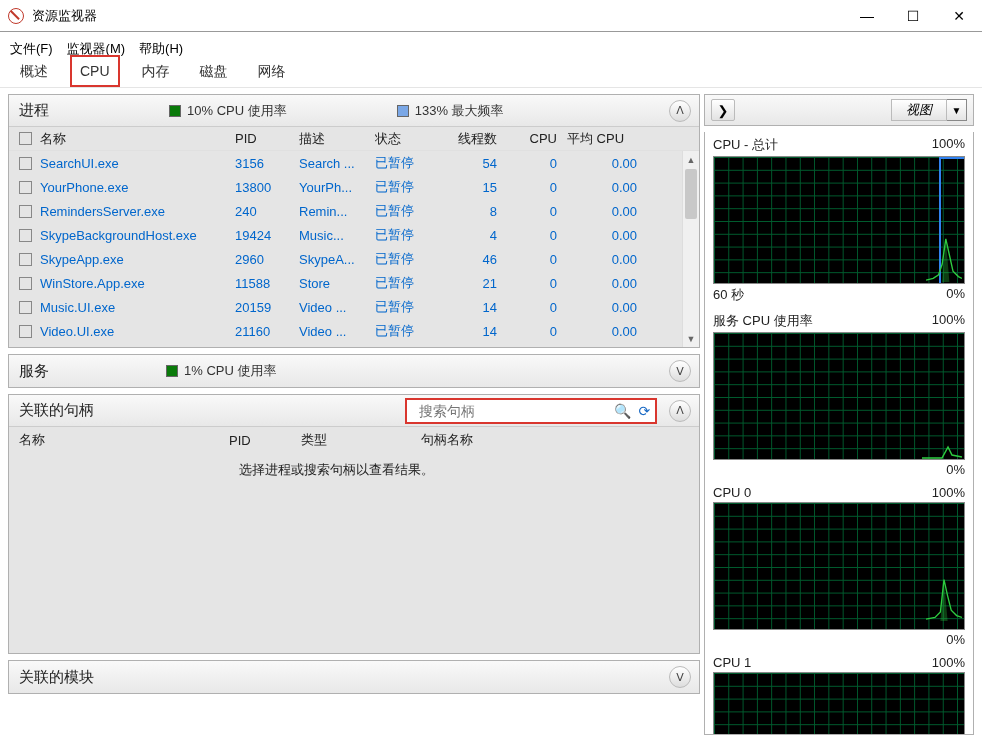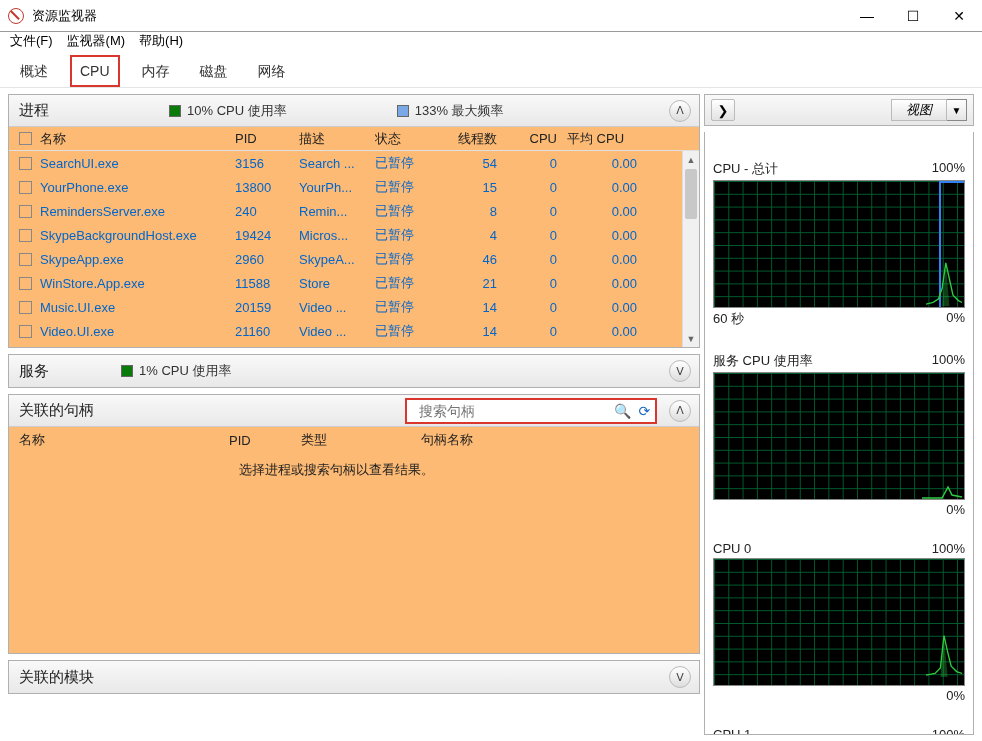--- a/index.html
+++ b/index.html
@@ -5,32 +5,32 @@
 * { margin: 0; padding: 0; box-sizing: border-box; font-family: "Microsoft YaHei", "Segoe UI", sans-serif; }
 body { width: 982px; height: 741px; background: #fff; overflow: hidden; font-size: 13px; }
 
 .titlebar { height: 32px; background: #fff; display: flex; align-items: center; padding-left: 8px; border-bottom: 1px solid #999; }
 .titlebar .app-icon { width: 16px; height: 16px; border: 1.5px solid #c0392b; border-radius: 50%; position: relative; margin-right: 8px; }
 .titlebar .app-icon::after { content: ""; position: absolute; width: 12px; height: 1.5px; background: #c0392b; top: 5px; left: 0px; transform: rotate(45deg); }
 .titlebar .title { font-size: 13px; }
 .titlebar .win-controls { margin-left: auto; display: flex; }
 .titlebar .win-btn { width: 46px; height: 30px; display: flex; align-items: center; justify-content: center; font-size: 14px; }
 
-.menubar { height: 26px; display: flex; align-items: flex-start; padding-left: 10px; gap: 14px; background: #fff; }
+.menubar { height: 26px; display: flex; align-items: flex-end; padding-left: 10px; gap: 14px; background: #fff; }
 .menubar span { font-size: 13px; }
 
 .tabbar { height: 30px; display: flex; align-items: flex-end; padding-left: 12px; gap: 14px; border-bottom: 1px solid #e5e5e5; }
 .tabbar .tab { padding: 6px 8px 6px 8px; font-size: 14px; color: #333; }
 .tabbar .tab.active { border: 2px solid #d9362e; border-bottom: 2px solid #d9362e; }
 
 .workspace { display: flex; height: calc(741px - 32px - 26px - 30px); }
 .left-pane { width: 702px; padding: 6px 2px 6px 8px; overflow: hidden; }
 .right-pane { flex: 1; padding: 6px 8px 6px 2px; overflow: hidden; }
 
-.panel { border: 1px solid #b0b0b0; margin-bottom: 6px; background: #fdba74; }
+.panel { border: 1px solid #b0b0b0; margin-bottom: 6px; background: #e5e5e5; }
 .panel-header { height: 32px; background: linear-gradient(#f9f9f9,#e8e8e8); display: flex; align-items: center; padding: 0 8px 0 10px; border-bottom: 1px solid #ccc; position: relative; }
 .panel-title { font-size: 15px; color: #222; }
 .panel-stat { display: flex; align-items: center; gap: 6px; font-size: 13px; color: #333; }
 .stat-swatch { width: 12px; height: 12px; border: 1px solid #666; }
 .expand-btn { margin-left: auto; width: 22px; height: 22px; border: 1px solid #bbb; border-radius: 50%; background: linear-gradient(#fff,#ddd); display: flex; align-items: center; justify-content: center; }
 .chev { font-size: 11px; color: #444; }
 
 .proc-table { width: 100%; }
 .proc-head, .proc-row { display: grid; grid-template-columns: 216px 64px 76px 60px 72px 60px 80px; align-items: center; height: 24px; padding-left: 10px; }
 .proc-head { font-size: 13px; color: #222; border-bottom: 1px solid #e0e0e0; }
@@ -57,21 +57,21 @@
 
 .modules-panel .panel-header { border-bottom: none; }
 
 .right-toolbar { height: 32px; border: 1px solid #b0b0b0; background: linear-gradient(#f9f9f9,#e8e8e8); display: flex; align-items: center; padding: 0 6px; margin-bottom: 6px; }
 .right-toolbar .rt-btn { width: 24px; height: 22px; border: 1px solid #bbb; background: linear-gradient(#fff,#e2e2e2); display: flex; align-items: center; justify-content: center; border-radius: 2px; }
 .view-menu { margin-left: auto; display: flex; align-items: center; }
 .view-menu .vm-label { height: 22px; border: 1px solid #bbb; background: linear-gradient(#fff,#e4e4e4); padding: 2px 14px; font-size: 13px; display:flex; align-items:center;font-style:italic;}
 .view-menu .vm-drop { height: 22px; width: 20px; border: 1px solid #888; border-left:none; background: linear-gradient(#fff,#e4e4e4); display: flex; align-items: center; justify-content: center; }
 
 .charts { border: 1px solid #b0b0b0; border-top: none; padding: 4px 8px; height: calc(100% - 38px); overflow: hidden; }
-.chart { margin-bottom: 8px; margin-top: 24px; }
+.chart { margin-bottom: 8px; }
 .chart-label { display: flex; justify-content: space-between; font-size: 13px; color: #222; margin-bottom: 2px; }
 .chart-canvas { height: 128px; background: #000; border: 1px solid #888; position: relative; overflow: hidden; }
 .chart-grid { position: absolute; inset: 0; background-image: linear-gradient(#063 1px, transparent 1px), linear-gradient(90deg, #063 1px, transparent 1px); background-size: 14.3px 12.8px; opacity: 0.9;}
 .chart-line-blue { position: absolute; right: 0; top: 0; width: 25px; height: 100%; border-left: 2px solid #3182f0; border-top: 2px solid #3182f0; }
 .chart-spike { position: absolute; right: 2px; bottom: 0; width: 36px; height: 56px; }
 .chart-bottom { display: flex; justify-content: space-between; font-size: 13px; color: #222; margin-top: 2px; }
 .small-spike { position: absolute; right: 2px; bottom: 0; }
 </style>
 </head>
 <body>
@@ -168,21 +168,21 @@
               <div class="cell num">8</div>
               <div class="cell num">0</div>
               <div class="cell num">0.00</div>
             </div>
             <div class="proc-row">
               <div class="cell cell-name">
                 <div class="chk"></div>
                 <span>SkypeBackgroundHost.exe</span>
               </div>
               <div class="cell">19424</div>
-              <div class="cell">Micros...</div>
+              <div class="cell">Music...</div>
               <div class="cell">已暂停</div>
               <div class="cell num">4</div>
               <div class="cell num">0</div>
               <div class="cell num">0.00</div>
             </div>
             <div class="proc-row">
               <div class="cell cell-name">
                 <div class="chk"></div>
                 <span>SkypeApp.exe</span>
               </div>
@@ -234,21 +234,21 @@
             <div class="thumb"></div>
             <div class="arr down">▼</div>
           </div>
         </div>
       </div>
     </div>
 
     <div class="panel services-panel">
       <div class="panel-header">
         <span class="panel-title">服务</span>
-        <div class="panel-stat" style="margin-left:72px;text-align:right;">
+        <div class="panel-stat" style="margin-left:117px;text-align:right;">
           <div class="stat-swatch" style="background:#0a7a0a;"></div>
           <span>1% CPU 使用率</span>
         </div>
         <div class="expand-btn">
             <span class="chev">ᐯ</span>
           </div>
       </div>
     </div>
 
     <div class="panel handles-panel">

